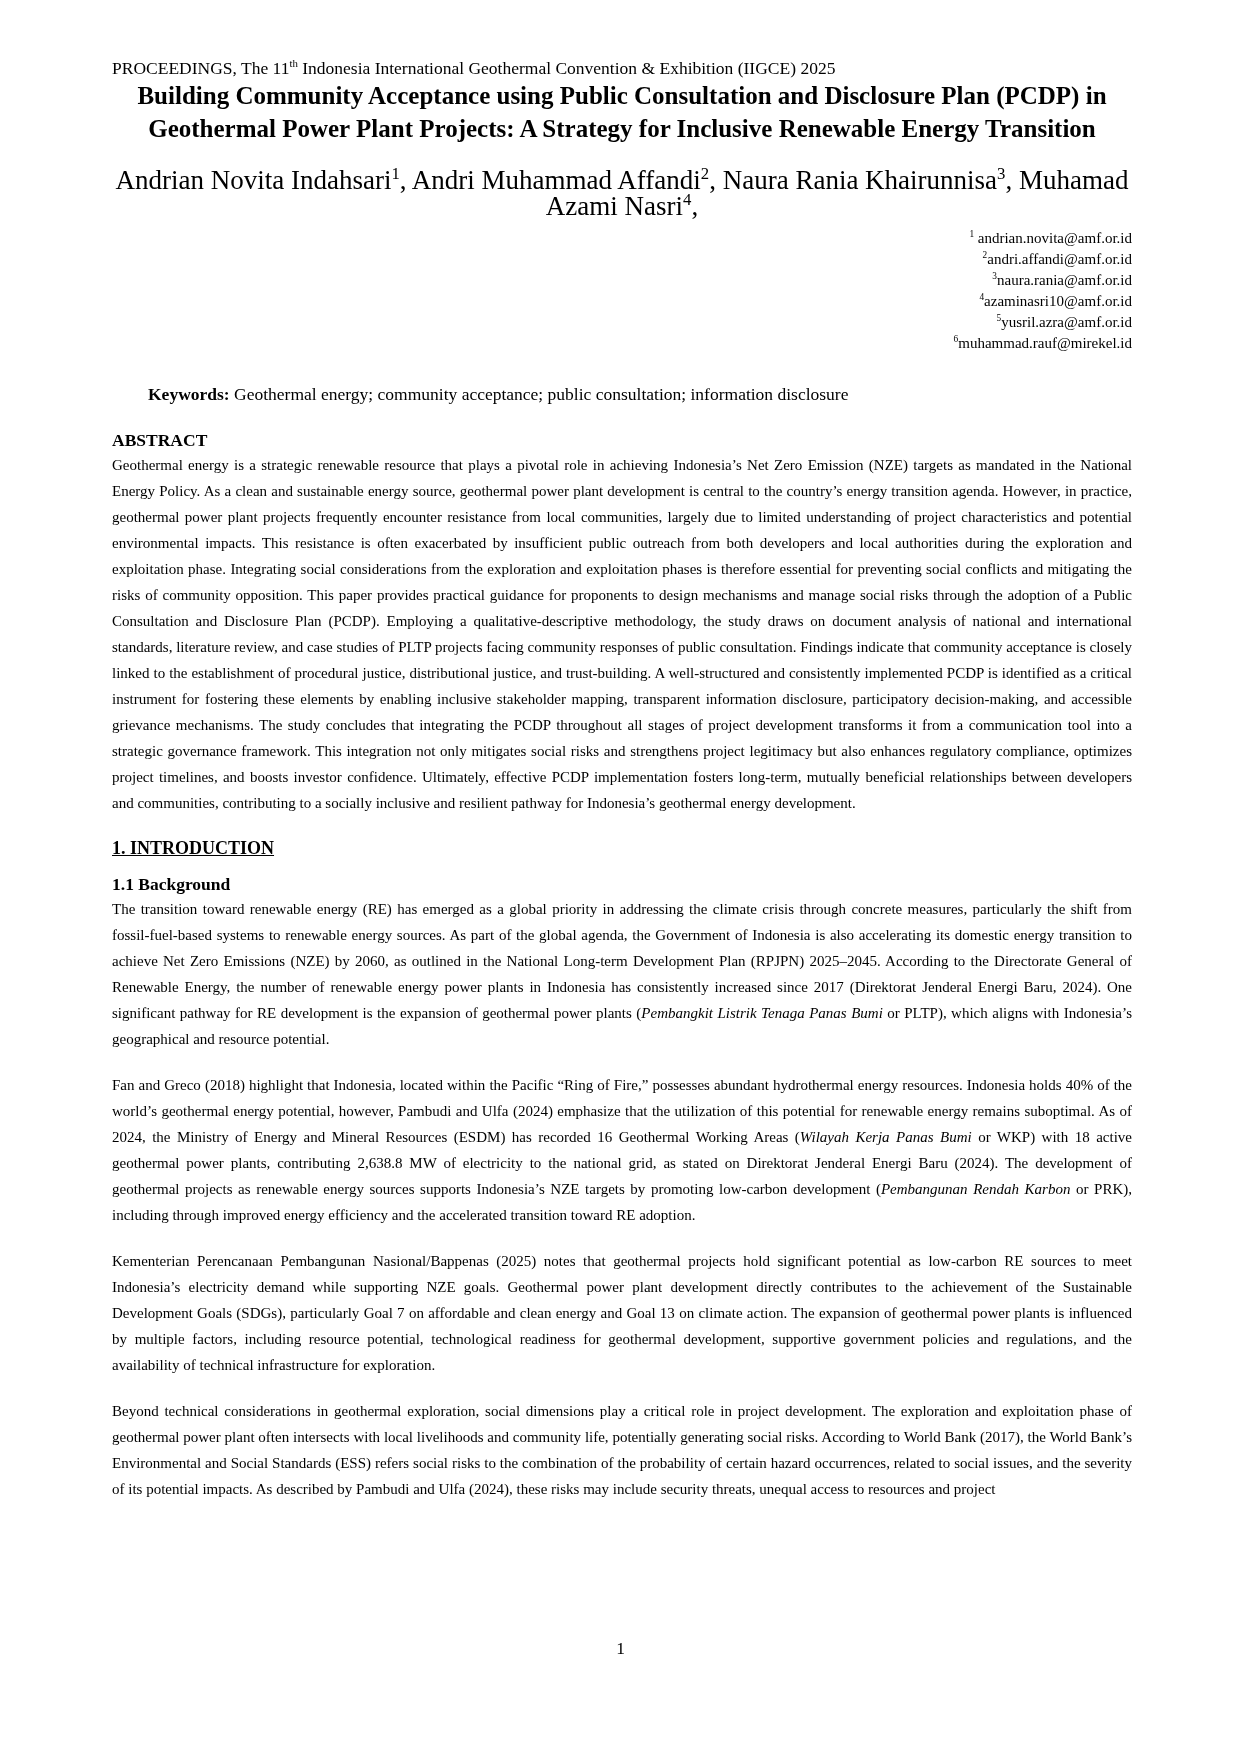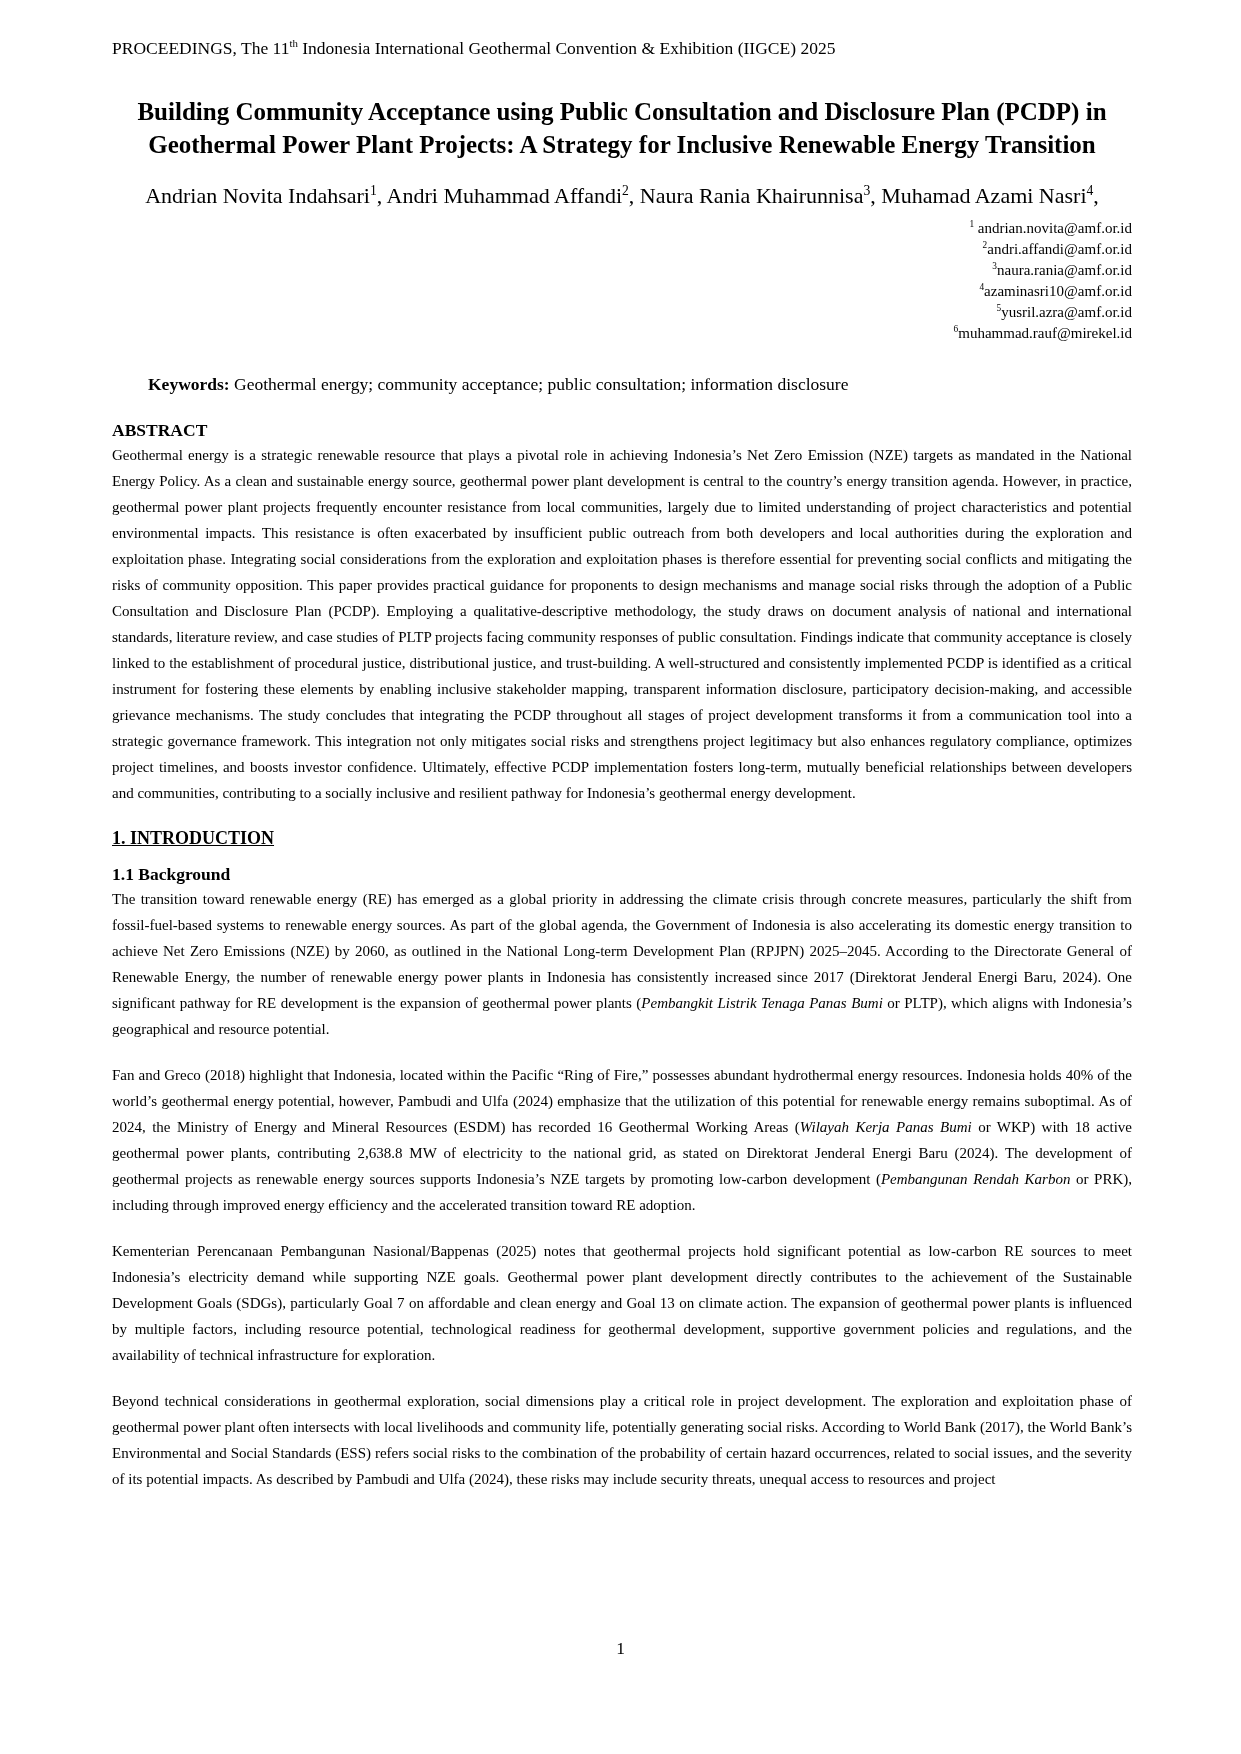--- a/index.html
+++ b/index.html
@@ -15,37 +15,36 @@
     background: #ffffff;
     overflow: hidden;
   }
   .content {
     position: absolute;
     left: 112px; top: 0;
     width: 1020px;
   }
   sup { font-size: 0.62em; vertical-align: super; line-height: 0; }
   .header {
-    padding-top: 38px;
+    padding-top: 58px;
     font-size: 17.5px;
     line-height: 21px;
     text-align: left;
   }
   .title {
-    margin-top: 36px;
     text-align: center;
     font-weight: bold;
     font-size: 25px;
     line-height: 33px;
   }
   .title-line { display: block; }
   .authors {
     margin-top: 22px;
     text-align: center;
-    font-size: 22px;
+    font-size: 27px;
     line-height: 26px;
   }
   .emails {
     margin-top: 9px;
     text-align: right;
     font-size: 15px;
     line-height: 21px;
   }
   .keywords {
     margin-top: 30px;

